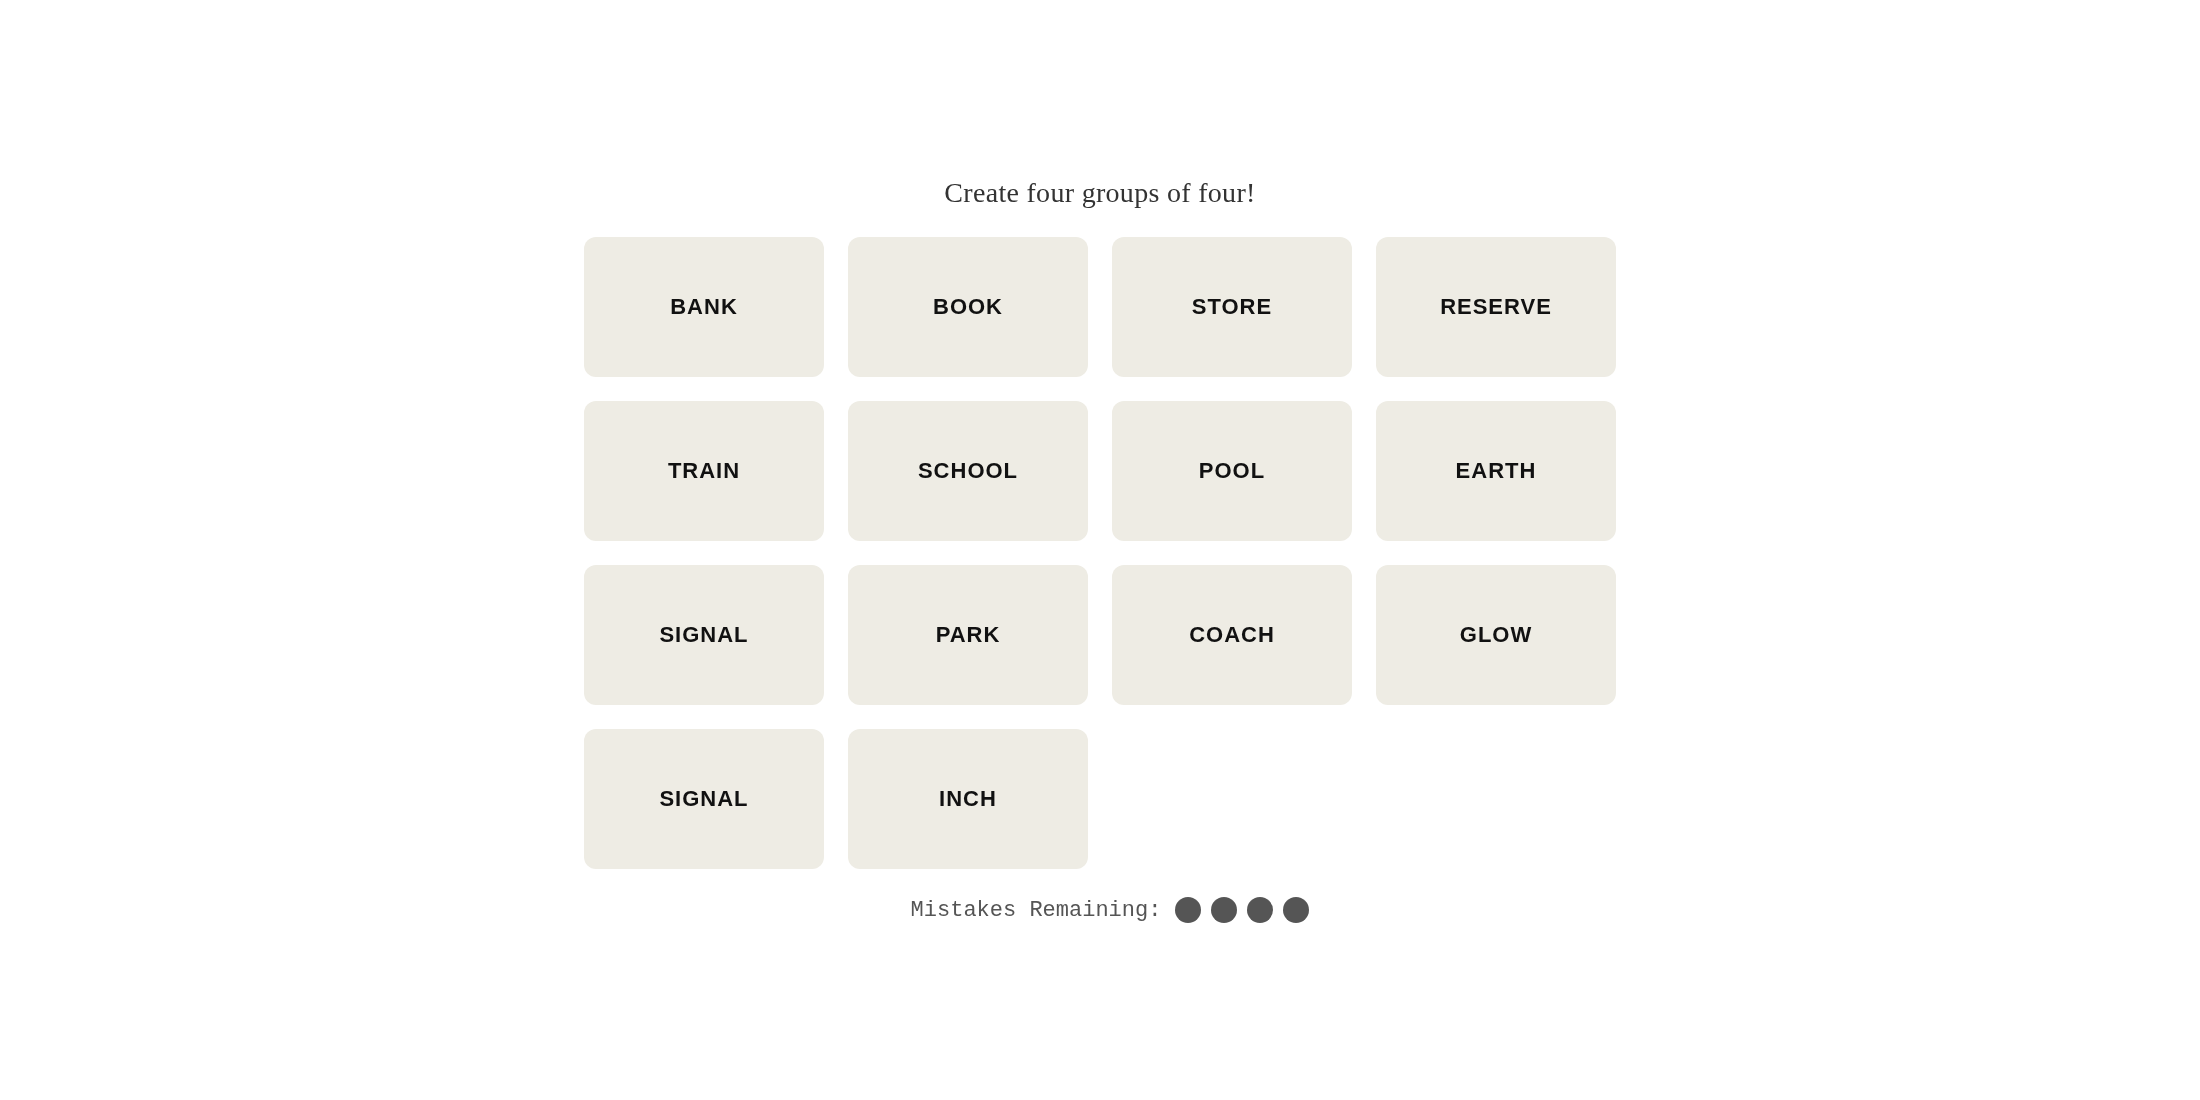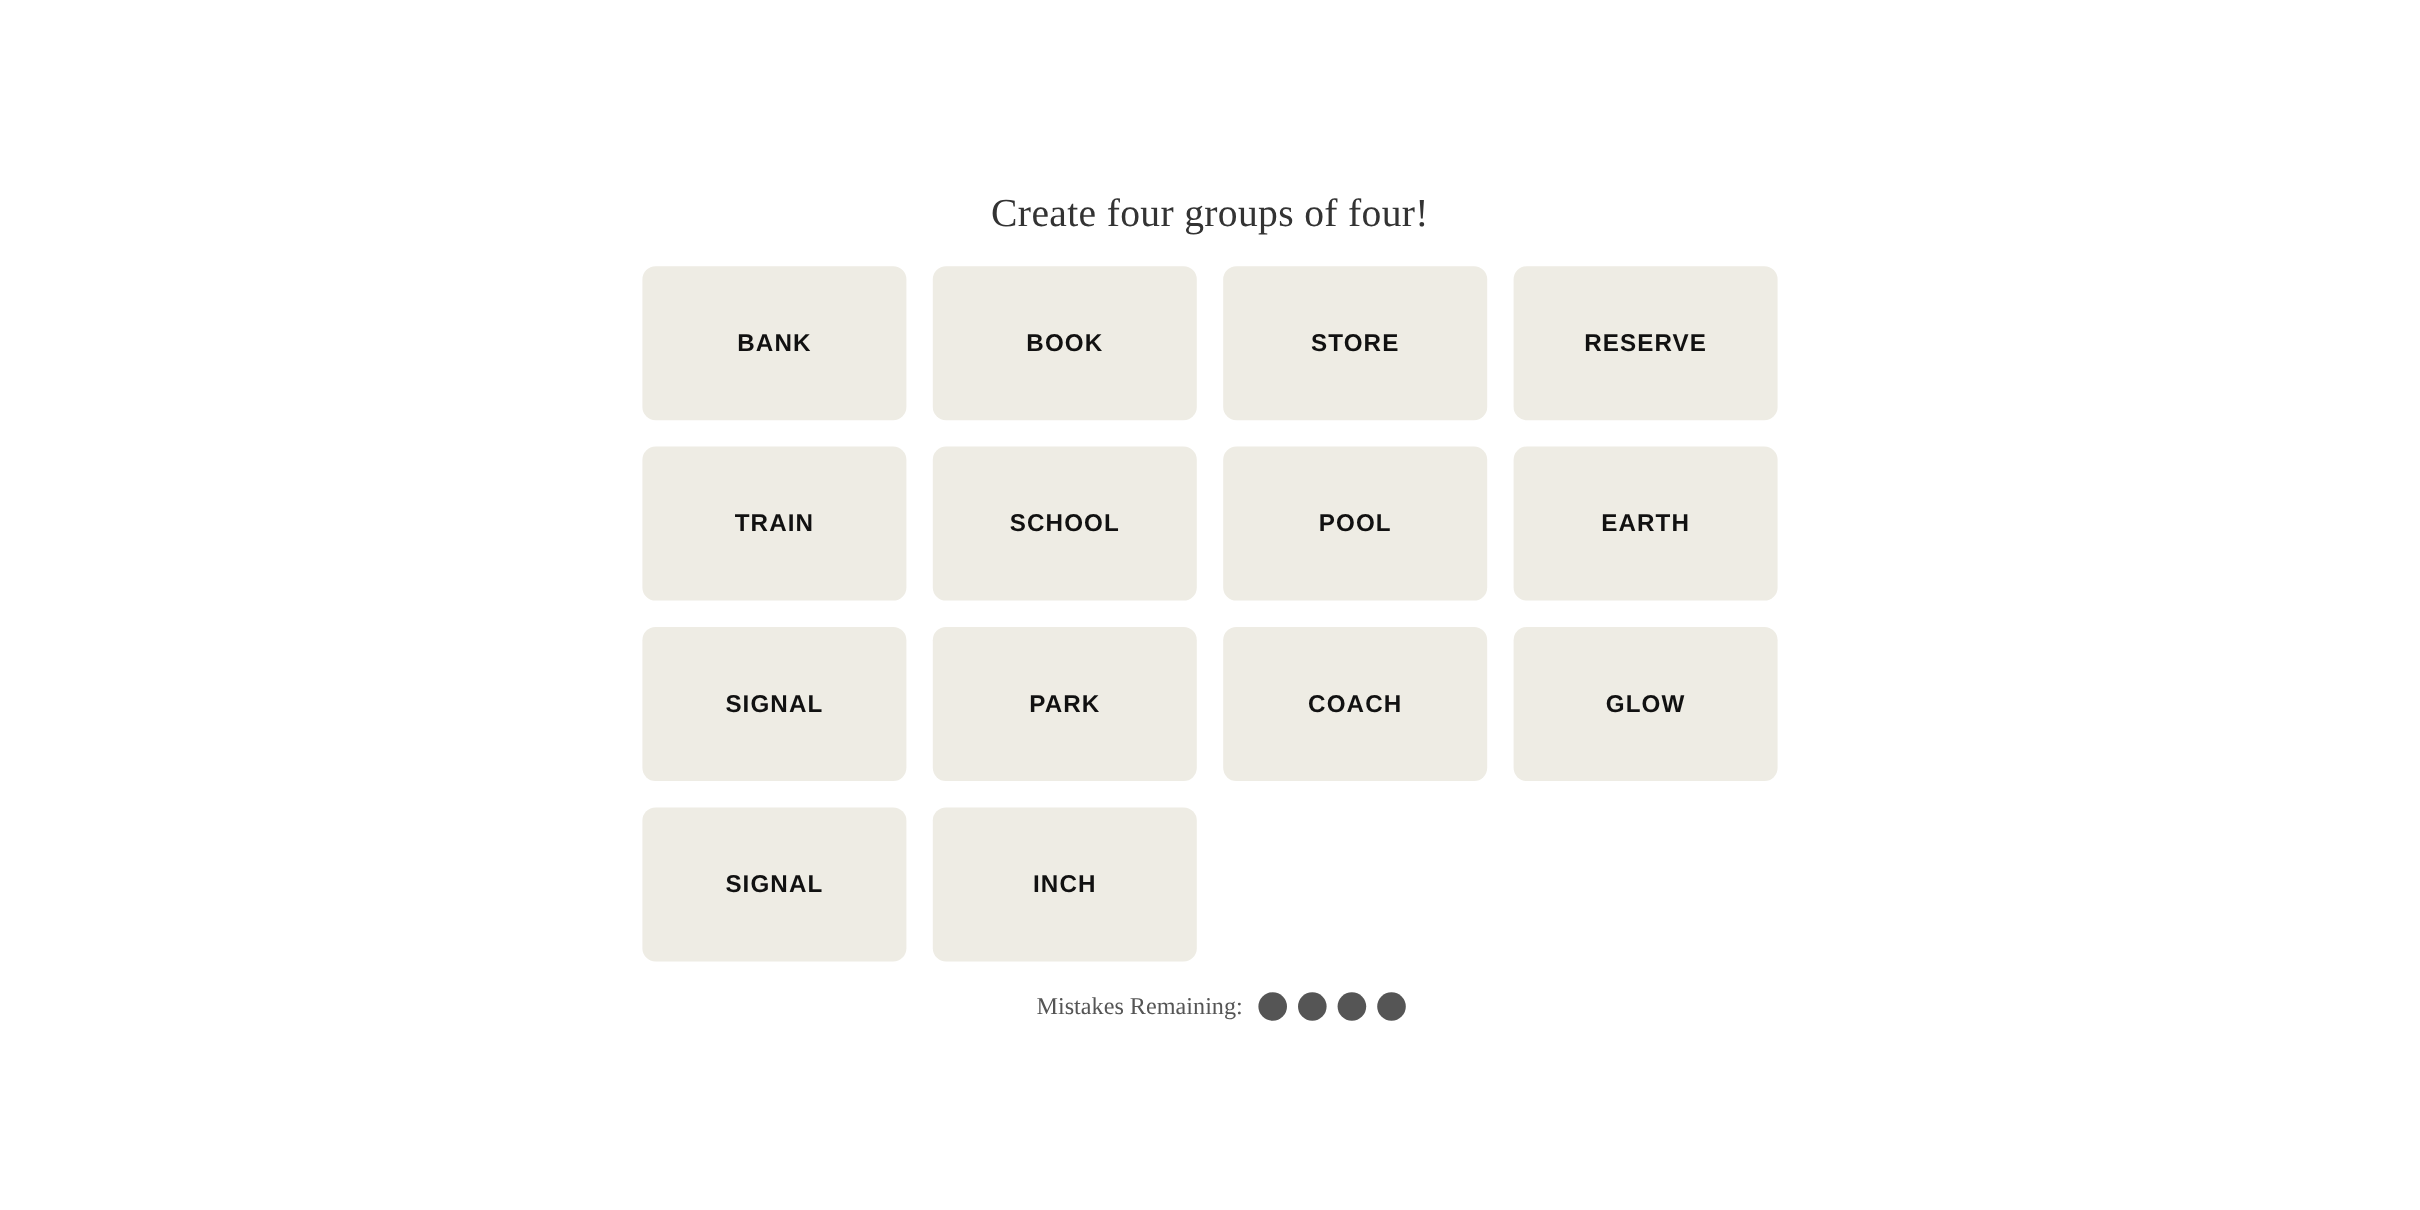--- a/index.html
+++ b/index.html
@@ -21,21 +21,21 @@
 
     .game-container {
       display: flex;
       flex-direction: column;
       align-items: center;
       gap: 28px;
       width: 1100px;
     }
 
     .subtitle {
-      font-size: 36px;
+      font-size: 28px;
       color: #333333;
       font-family: 'Georgia', serif;
       letter-spacing: 0.3px;
     }
 
     .grid {
       display: grid;
       grid-template-columns: repeat(4, 240px);
       grid-template-rows: repeat(4, 140px);
       gap: 24px;
@@ -59,21 +59,21 @@
       letter-spacing: 1px;
       font-family: 'Arial Black', 'Arial', sans-serif;
     }
 
     .mistakes-area {
       display: flex;
       align-items: center;
       gap: 14px;
       font-size: 22px;
       color: #555555;
-      font-family: Liberation Serif, serif;
+      font-family: Liberation Mono, monospace;
       margin-left: 20px;
     }
 
     .mistakes-dots {
       display: flex;
       gap: 10px;
     }
 
     .dot {
       width: 26px;

